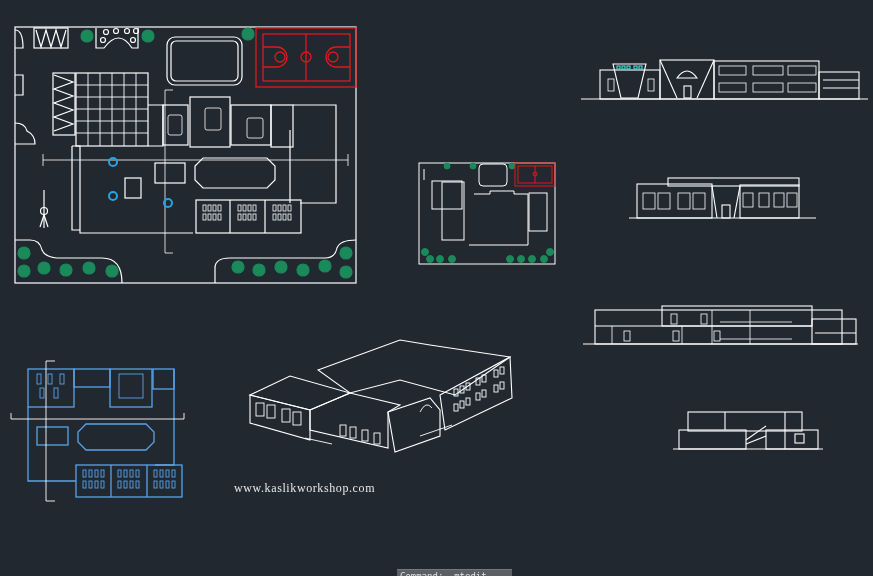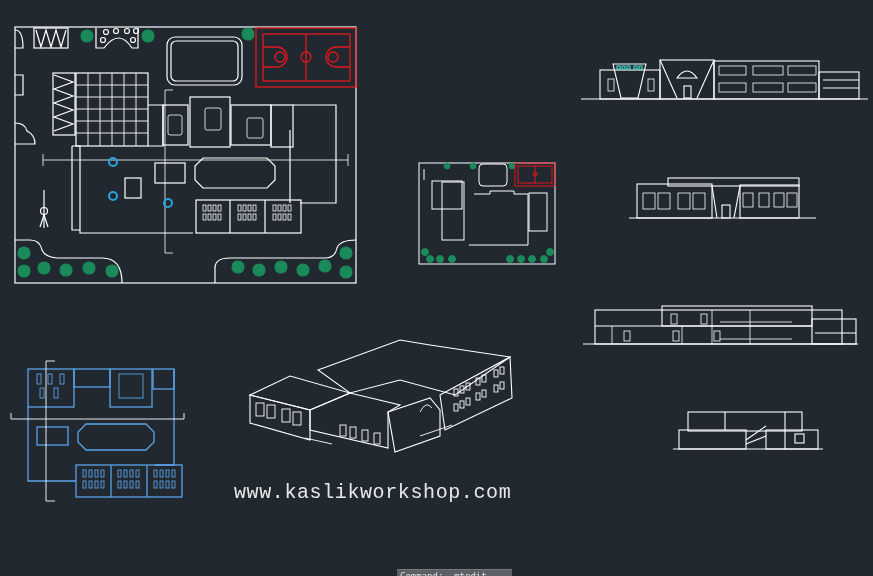--- a/index.html
+++ b/index.html
@@ -1,18 +1,18 @@
 <!DOCTYPE html>
 <html><head>
 <meta charset="utf-8">
 <style>
   html,body{margin:0;padding:0;background:#212830;}
   body{width:873px;height:576px;overflow:hidden;position:relative;font-family:"DejaVu Sans Mono",monospace;}
   #canvas{position:absolute;left:0;top:0;width:873px;height:576px;}
-  .watermark{position:absolute;left:234px;top:481px;color:#e8e8e8;font-family:Liberation Mono, monospace;font-size:20px;letter-spacing:0.6px;}
+  .watermark{position:absolute;left:234px;top:481px;color:#e8e8e8;font-family:Liberation Serif, serif;font-size:12px;letter-spacing:0.6px;}
   .cmdline{position:absolute;left:397px;top:569px;width:115px;height:12px;background:#5b6067;color:#e0e0e0;font-size:9px;line-height:12px;padding-left:3px;box-sizing:border-box;white-space:nowrap;overflow:hidden;border-top:1px solid #777;}
 </style>
 </head>
 <body>
 
 <svg id="canvas" viewBox="0 0 873 576" xmlns="http://www.w3.org/2000/svg">
 
   <g stroke="#ffffff" fill="none" stroke-width="1.2">
     <rect x="15" y="27" width="341" height="256"></rect>
 

